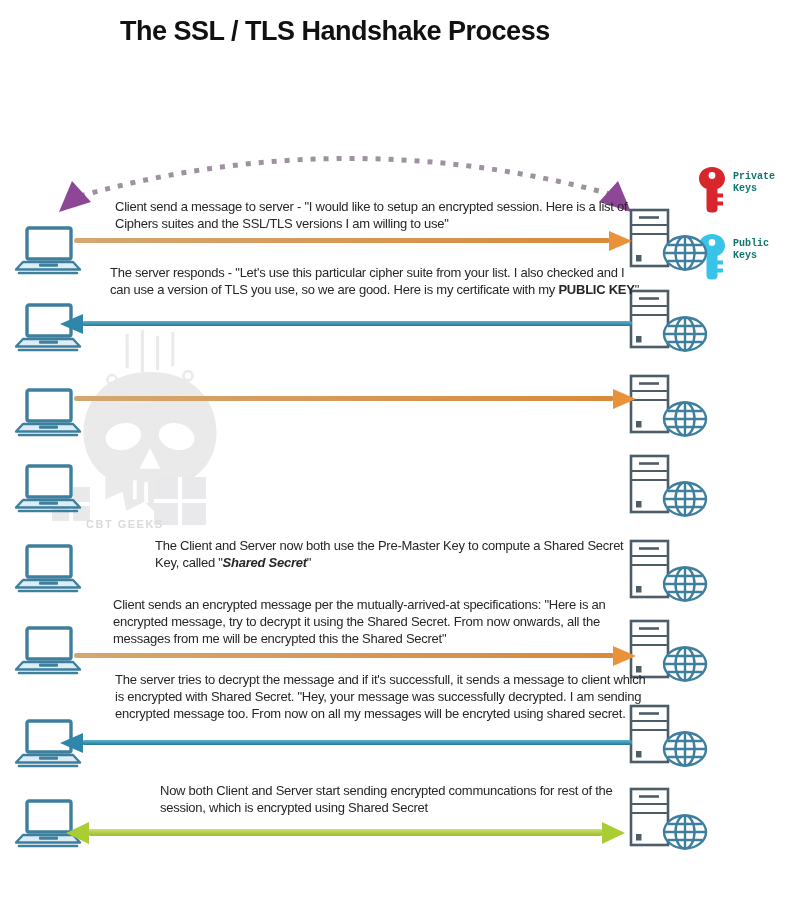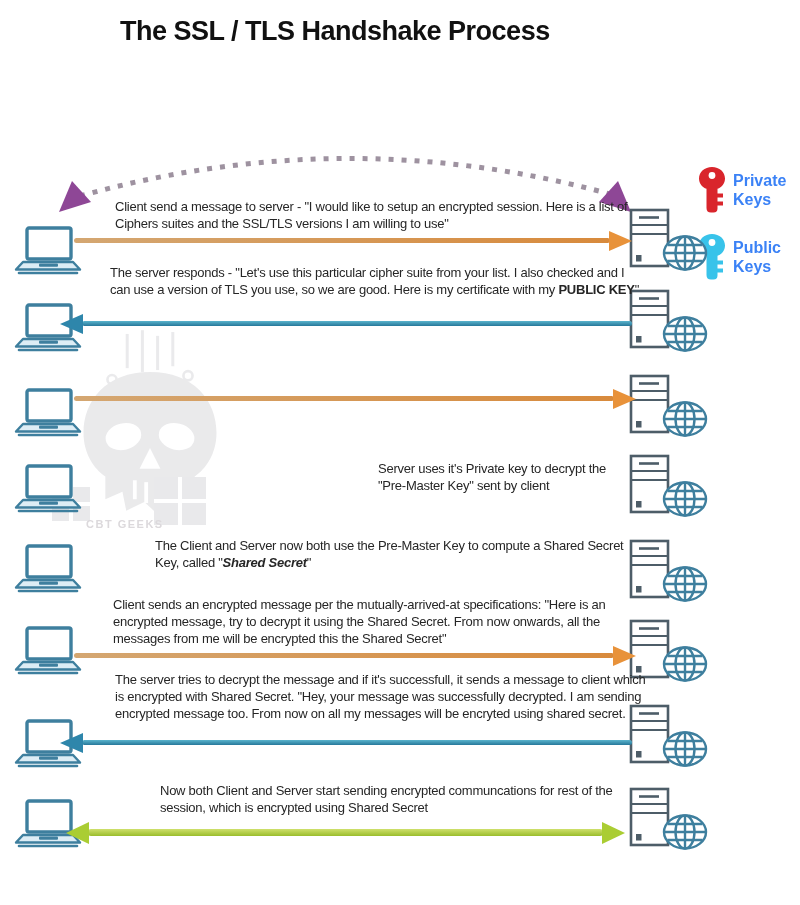--- a/index.html
+++ b/index.html
@@ -24,21 +24,21 @@
   .arrow.orange .head{right:-22px;border-left:23px solid #e8923a;}
   .arrow.blue{background:linear-gradient(#5ab4cd,#27789a);}
   .arrow.blue .head{left:-22px;border-right:23px solid #2e86ab;}
   .arrow.green{height:7px;background:linear-gradient(#cfe06c,#9abd2c);}
   .arrow.green .head-l{position:absolute;width:0;height:0;top:50%;transform:translateY(-50%);
     left:-22px;border-top:11px solid transparent;border-bottom:11px solid transparent;border-right:23px solid #aacd33;}
   .arrow.green .head-r{position:absolute;width:0;height:0;top:50%;transform:translateY(-50%);
     right:-22px;border-top:11px solid transparent;border-bottom:11px solid transparent;border-left:23px solid #aacd33;}
   .icon{position:absolute;}
   
-  .legend-label{position:absolute;width:60px;font-size:16px;font-weight:bold;line-height:1.2;color:#3b82f6;}
+  .legend-label{position:absolute;width:60px;font-size:10px;font-weight:bold;line-height:1.2;color:#0f766e;font-family:Liberation Mono, monospace;}
   
   .wm-text{position:absolute;font-size:11px;font-weight:bold;letter-spacing:1.5px;color:#dcd9dc;}
   .pane{position:absolute;
     background:
       linear-gradient(#fff,#fff) center/100% 4px no-repeat,
       linear-gradient(90deg,#fff,#fff) center/4px 100% no-repeat,
       #e9e9eb;}
 </style>
 </head>
 <body>
@@ -173,21 +173,20 @@
 
   <div class="steptext" style="left:110px;top:264px;width:530px"><span>The server responds - "Let's use this particular cipher suite from your list. I also checked and I can use a version of TLS you use, so we are good. Here is my certificate with my </span><span class="b">PUBLIC KEY</span><span>"</span></div>
   <div class="arrow blue" style="left:82px;top:321px;width:550px">
       <span class="head"></span>
     </div>
 
   <div class="arrow orange" style="left:74px;top:396px;width:540px">
       <span class="head"></span>
     </div>
 
-  <div class="steptext" style="left:378px;top:460px;width:258px"><span>Server uses it's Private key to decrypt the "Pre-Master Key" sent by client</span></div>
 
   <div class="steptext" style="left:155px;top:537px;width:478px"><span>The Client and Server now both use the Pre-Master Key to compute a Shared Secret Key, called "</span><span class="bi">Shared Secret</span><span>"</span></div>
 
   <div class="steptext" style="left:113px;top:596px;width:535px"><span>Client sends an encrypted message per the mutually-arrived-at specifications: "Here is an encrypted message, try to decrypt it using the Shared Secret. From now onwards, all the messages from me will be encrypted this the Shared Secret"</span></div>
   <div class="arrow orange" style="left:74px;top:653px;width:540px">
       <span class="head"></span>
     </div>
 
   <div class="steptext" style="left:115px;top:671px;width:540px"><span>The server tries to decrypt the message and if it's successfull, it sends a message to client which is encrypted with Shared Secret. "Hey, your message was successfully decrypted. I am sending  encrypted message too. From now on all my messages will be encryted using shared secret.</span></div>
   <div class="arrow blue" style="left:82px;top:740px;width:550px">

